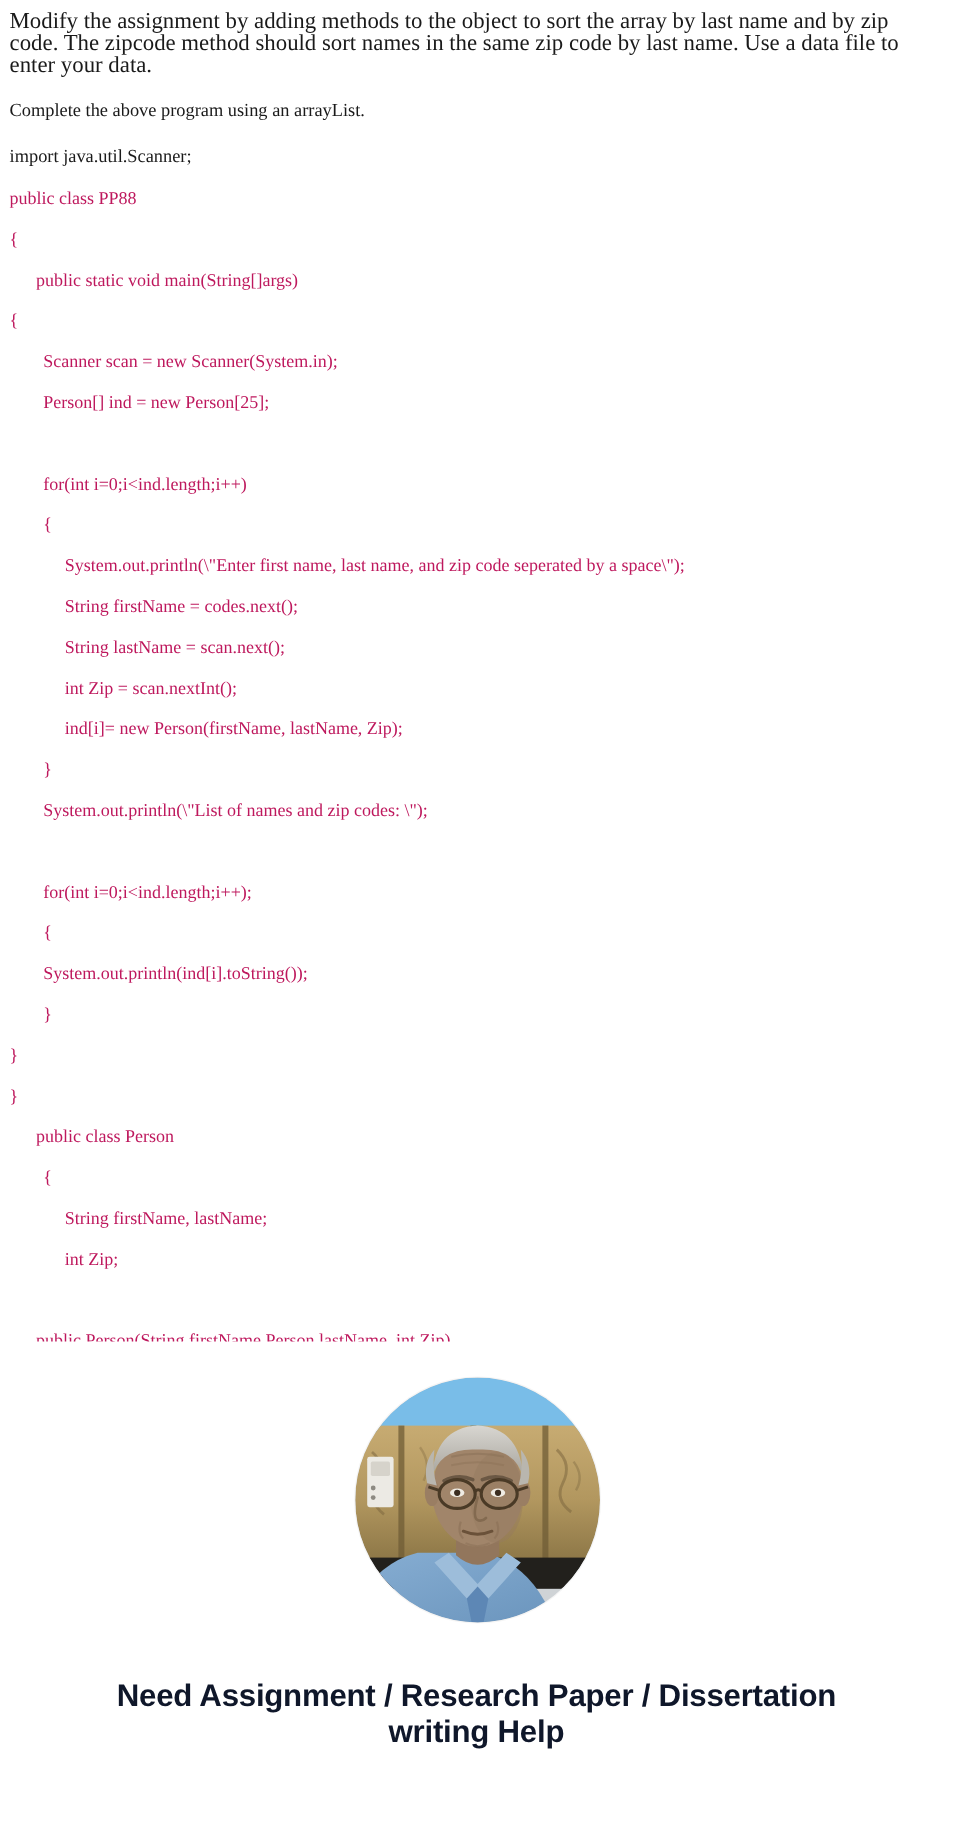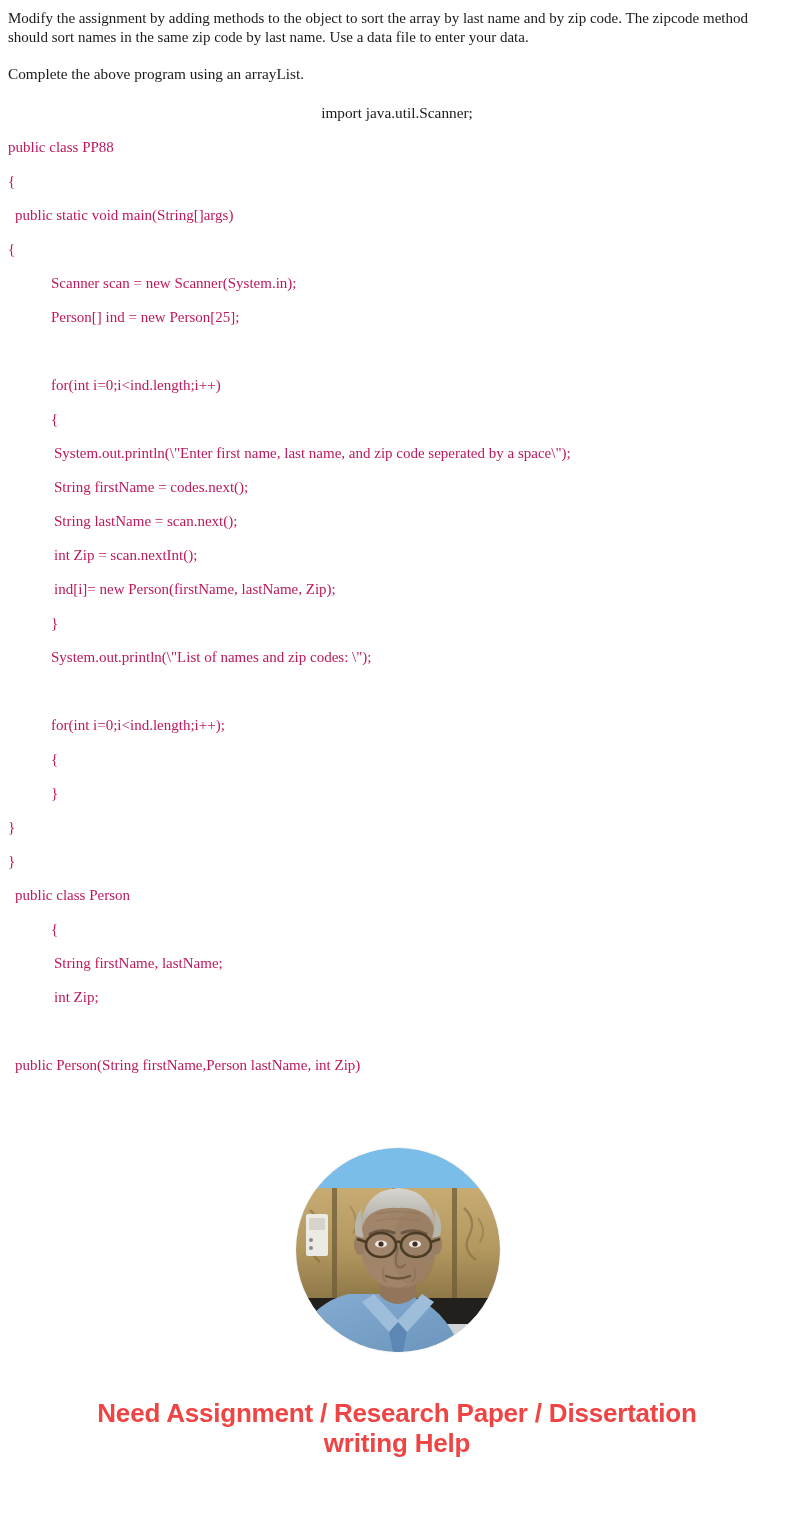--- a/index.html
+++ b/index.html
@@ -35,47 +35,46 @@
     line-height: 17px;
     height: 34px;
     margin: 0;
     padding: 0;
     color: #be185d;
     white-space: pre;
   }
 
   
   .ind0 { padding-left: 8px; }
-  .ind1 { padding-left: 15px; }
-  .ind2 { padding-left: 36px; margin-left: 15px; }
+  .ind1 { padding-left: 30px; }
+  .ind2 { padding-left: 36px; }
   .ind3 { padding-left: 54px; }
 
   .blankline {
     height: 34px;
   }
 
   .intro-wrap {
     padding: 9px 8px 0 8px;
   }
   .intro-1 {
-    font-size: 15px;
+    font-size: 19px;
     line-height: 18.5px;
     margin: 0 0 19px 0;
     max-width: 752px;
   }
   .intro-2 {
     font-size: 15.3px;
     line-height: 18.5px;
     margin: 0 0 20px 0;
   }
   .intro-3 {
     font-size: 15.3px;
     line-height: 18.5px;
     margin: 0 0 17px 0;
-    text-align: center;
   }
 
   
   .avatar-zone {
     position: absolute;
     left: 0;
     top: 1130px;
     width: 794px;
     height: 245px;
   }
@@ -98,21 +97,21 @@
 
   
   .promo {
     position: absolute;
     left: 0;
     top: 1398px;
     width: 794px;
     text-align: center;
     font-family: "Liberation Sans", "DejaVu Sans", sans-serif;
     font-weight: bold;
-    color: #ef4444;
+    color: #0f172a;
   }
   .promo-line {
     font-size: 26px;
     line-height: 30px;
     letter-spacing: -0.2px;
     margin: 0;
   }
   .promo-line.l1 { padding: 0 28px; }
   .promo-line.l3 { margin-top: 0px; }
 </style>
@@ -140,20 +139,21 @@
       <div class="line ind3">System.out.println(\"Enter first name, last name, and zip code seperated by a space\");</div>
       <div class="line ind3">String firstName = codes.next();</div>
       <div class="line ind3">String lastName = scan.next();</div>
       <div class="line ind3">int Zip = scan.nextInt();</div>
       <div class="line ind3">ind[i]= new Person(firstName, lastName, Zip);</div>
       <div class="line ind2">}</div>
       <div class="line ind2">System.out.println(\"List of names and zip codes: \");</div>
       <div class="line blankline"></div>
       <div class="line ind2">for(int i=0;i&lt;ind.length;i++);</div>
       <div class="line ind2">{</div>
+      <div class="line ind2">System.out.println(ind[i].toString());</div>
       <div class="line ind2">}</div>
       <div class="line ind0">}</div>
       <div class="line ind0">}</div>
       <div class="line ind1">public class Person</div>
       <div class="line ind2">{</div>
       <div class="line ind3">String firstName, lastName;</div>
       <div class="line ind3">int Zip;</div>
       <div class="line blankline"></div>
       <div class="line ind1">public Person(String firstName,Person lastName, int Zip)</div>
     </div>

